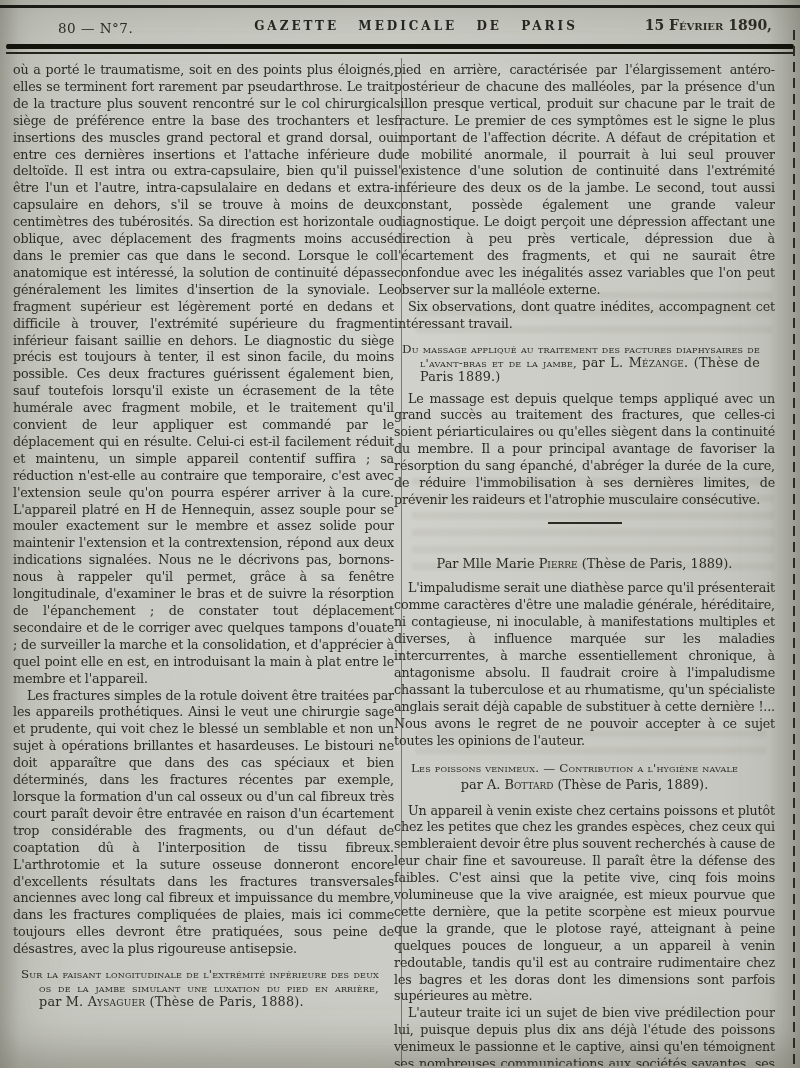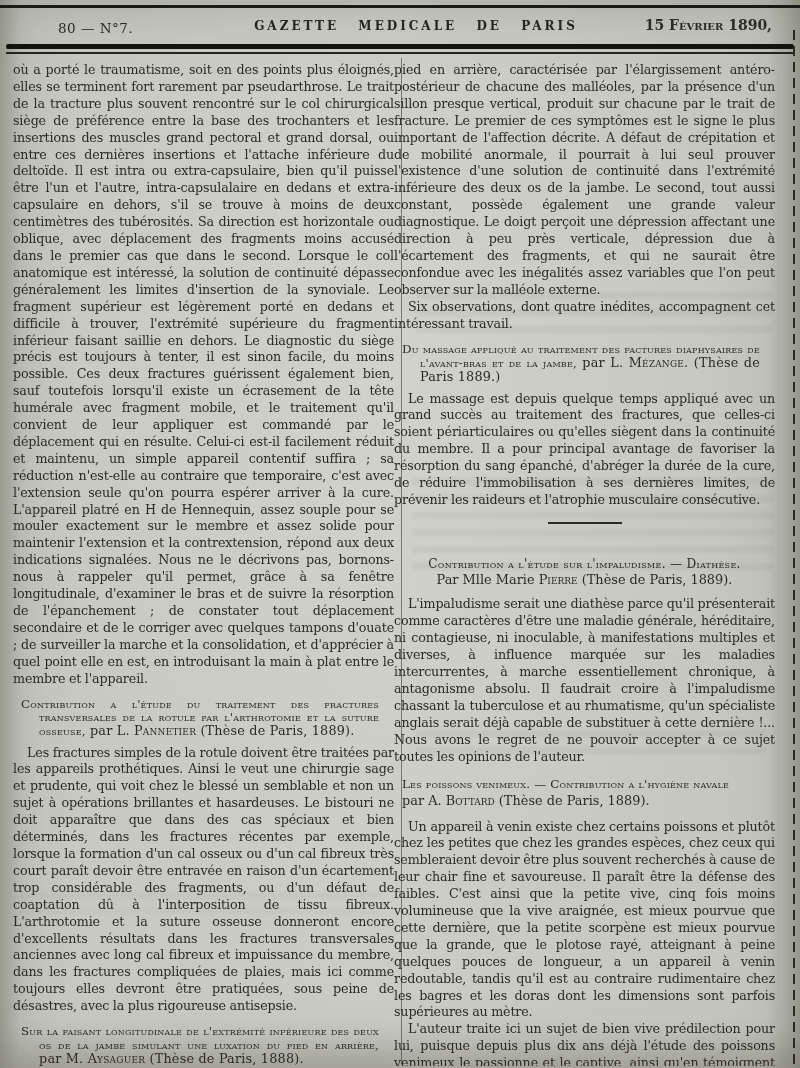--- a/index.html
+++ b/index.html
@@ -32,23 +32,23 @@
   .g3{left:416px;top:730px;width:350px;height:26px;}
   .g4{left:20px;top:892px;width:360px;height:22px;opacity:.3;}
   .columns{position:absolute;top:62px;left:13px;width:776px;height:1004px;display:flex;z-index:2;overflow:hidden;}
   .col{width:381px;overflow:hidden;}
   .col p{margin:0;text-align:justify;font-size:12.7px;line-height:16.9px;text-indent:14px;
     letter-spacing:-.15px;word-spacing:-.3px;hyphens:auto;}
   .col p.cont{text-indent:0;}
   .art-heading{margin:10px 15px 7px 8px;padding-left:18px;text-indent:-18px;
     font-size:11.9px;line-height:13px;text-align:justify;letter-spacing:.2px;}
   .art-heading .byline{font-size:12.8px;}
-  .heading-block{margin:12px 8px 9px;}
+  .heading-block{margin:12px 17px 9px;}
   .heading-block .hline1{display:block;font-size:11.9px;line-height:15.6px;letter-spacing:.2px;}
-  .heading-block .hline2{display:block;text-align:left;font-size:12.9px;line-height:16.5px;}
+  .heading-block .hline2{display:block;text-align:center;font-size:12.9px;line-height:16.5px;}
   .centered-heading{margin:0 0 8px;text-align:center;}
   .centered-heading .hline1{display:block;font-size:12.1px;line-height:16px;letter-spacing:.3px;}
   .centered-heading .hline2{display:block;font-size:12.9px;line-height:16.5px;}
   .sep-rule{width:74px;height:2px;background:#2b2a23;margin:13px auto 32px;}
 </style>
 </head>
 <body>
 
 <div class="page">
   <div class="topline"></div>
@@ -67,38 +67,36 @@
   <div class="ghost g1"></div>
   <div class="ghost g2"></div>
   <div class="ghost g3"></div>
   <div class="ghost g4"></div>
 
   <div class="columns">
 
     <div class="col">
       <p class="cont">où a porté le traumatisme, soit en des points plus éloignés, elles se terminent fort rarement par pseudarthrose. Le trait de la tracture plus souvent rencontré sur le col chirurgical siège de préférence entre la base des trochanters et les insertions des muscles grand pectoral et grand dorsal, ou entre ces dernières insertions et l'attache inférieure du deltoïde. Il est intra ou extra-capsulaire, bien qu'il puisse être l'un et l'autre, intra-capsulalaire en dedans et extra-capsulaire en dehors, s'il se trouve à moins de deux centimètres des tubérosités. Sa direction est horizontale ou oblique, avec déplacement des fragments moins accusé dans le premier cas que dans le second. Lorsque le col anatomique est intéressé, la solution de continuité dépasse généralement les limites d'insertion de la synoviale. Le fragment supérieur est légèrement porté en dedans et difficile à trouver, l'extrémité supérieure du fragment inférieur faisant saillie en dehors. Le diagnostic du siège précis est toujours à tenter, il est sinon facile, du moins possible. Ces deux fractures guérissent également bien, sauf toutefois lorsqu'il existe un écrasement de la tête humérale avec fragment mobile, et le traitement qu'il convient de leur appliquer est commandé par le déplacement qui en résulte. Celui-ci est-il facilement réduit et maintenu, un simple appareil contentif suffira ; sa réduction n'est-elle au contraire que temporaire, c'est avec l'extension seule qu'on pourra espérer arriver à la cure. L'appareil platré en H de Hennequin, assez souple pour se mouler exactement sur le membre et assez solide pour maintenir l'extension et la contrextension, répond aux deux indications signalées. Nous ne le décrivons pas, bornons-nous à rappeler qu'il permet, grâce à sa fenêtre longitudinale, d'examiner le bras et de suivre la résorption de l'épanchement ; de constater tout déplacement secondaire et de le corriger avec quelques tampons d'ouate ; de surveiller la marche et la consolidation, et d'apprécier à quel point elle en est, en introduisant la main à plat entre le membre et l'appareil.</p>
 
-      <div class="art-heading"><span class="sc">Contribution a l'étude du traitement des fractures transversales de la rotule par l'arthrotomie et la suture osseuse,</span><span class="byline"> par L. </span><span class="sc byline">Pannetier</span><span class="byline"> (Thèse de Paris, 1889).</span></div>
       <p>Les fractures simples de la rotule doivent être traitées par les appareils prothétiques. Ainsi le veut une chirurgie sage et prudente, qui voit chez le blessé un semblable et non un sujet à opérations brillantes et hasardeuses. Le bistouri ne doit apparaître que dans des cas spéciaux et bien déterminés, dans les fractures récentes par exemple, lorsque la formation d'un cal osseux ou d'un cal fibreux très court paraît devoir être entravée en raison d'un écartement trop considérable des fragments, ou d'un défaut de coaptation dû à l'interposition de tissu fibreux. L'arthrotomie et la suture osseuse donneront encore d'excellents résultats dans les fractures transversales anciennes avec long cal fibreux et impuissance du membre, dans les fractures compliquées de plaies, mais ici comme toujours elles devront être pratiquées, sous peine de désastres, avec la plus rigoureuse antisepsie.</p>
 
       <div class="art-heading"><span class="sc">Sur la faisant longitudinale de l'extrémité inférieure des deux os de la jambe simulant une luxation du pied en arrière,</span><span class="byline"> par M. </span><span class="sc byline">Aysaguer</span><span class="byline"> (Thèse de Paris, 1888).</span></div>
 
     </div>
 
     <div class="col">
       <p class="cont">pied en arrière, caractérisée par l'élargissement antéro-postérieur de chacune des malléoles, par la présence d'un sillon presque vertical, produit sur chacune par le trait de fracture. Le premier de ces symptômes est le signe le plus important de l'affection décrite. A défaut de crépitation et de mobilité anormale, il pourrait à lui seul prouver l'existence d'une solution de continuité dans l'extrémité inférieure des deux os de la jambe. Le second, tout aussi constant, possède également une grande valeur diagnostique. Le doigt perçoit une dépression affectant une direction à peu près verticale, dépression due à l'écartement des fragments, et qui ne saurait être confondue avec les inégalités assez variables que l'on peut observer sur la malléole externe.</p>
       <p>Six observations, dont quatre inédites, accompagnent cet intéressant travail.</p>
 
       <div class="art-heading"><span class="sc">Du massage appliqué au traitement des factures diaphysaires de l'avant-bras et de la jambe,</span><span class="byline"> par L. </span><span class="sc byline">Mézange</span><span class="byline">. (Thèse de Paris 1889.)</span></div>
       <p>Le massage est depuis quelque temps appliqué avec un grand succès au traitement des fractures, que celles-ci soient périarticulaires ou qu'elles siègent dans la continuité du membre. Il a pour principal avantage de favoriser la résorption du sang épanché, d'abréger la durée de la cure, de réduire l'immobilisation à ses dernières limites, de prévenir les raideurs et l'atrophie musculaire consécutive.</p>
 
       <div class="sep-rule"></div>
 
       <div class="centered-heading">
-        <span class="hline1 sc">Contribution a l'étude sur l'impaludisme. — Diathèse.</span>
         <span class="hline2"><span>Par Mlle Marie </span><span class="sc">Pierre</span><span> (Thèse de Paris, 1889).</span></span>
       </div>
       <p>L'impaludisme serait une diathèse parce qu'il présenterait comme caractères d'être une maladie générale, héréditaire, ni contagieuse, ni inoculable, à manifestations multiples et diverses, à influence marquée sur les maladies intercurrentes, à marche essentiellement chronique, à antagonisme absolu. Il faudrait croire à l'impaludisme chassant la tuberculose et au rhumatisme, qu'un spécialiste anglais serait déjà capable de substituer à cette dernière !... Nous avons le regret de ne pouvoir accepter à ce sujet toutes les opinions de l'auteur.</p>
 
       <div class="heading-block">
         <span class="hline1 sc">Les poissons venimeux. — Contribution a l'hygiène navale</span>
         <span class="hline2"><span>par A. </span><span class="sc">Bottard</span><span> (Thèse de Paris, 1889).</span></span>
       </div>
       <p>Un appareil à venin existe chez certains poissons et plutôt chez les petites que chez les grandes espèces, chez ceux qui sembleraient devoir être plus souvent recherchés à cause de leur chair fine et savoureuse. Il paraît être la défense des faibles. C'est ainsi que la petite vive, cinq fois moins volumineuse que la vive araignée, est mieux pourvue que cette dernière, que la petite scorpène est mieux pourvue que la grande, que le plotose rayé, atteignant à peine quelques pouces de longueur, a un appareil à venin redoutable, tandis qu'il est au contraire rudimentaire chez les bagres et les doras dont les dimensions sont parfois supérieures au mètre.</p>
       <p>L'auteur traite ici un sujet de bien vive prédilection pour lui, puisque depuis plus dix ans déjà l'étude des poissons venimeux le passionne et le captive, ainsi qu'en témoignent ses nombreuses communications aux sociétés savantes, ses conférences aux expositions maritimes, puisqu'il cherche, dans la faveur avec laquelle son travail sera accueilli, un encouragement à persévérer dans la voie des investigations zoologiques.</p>

